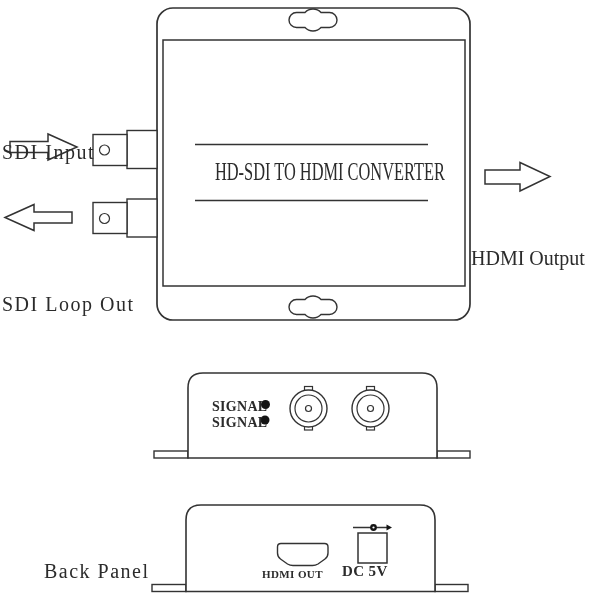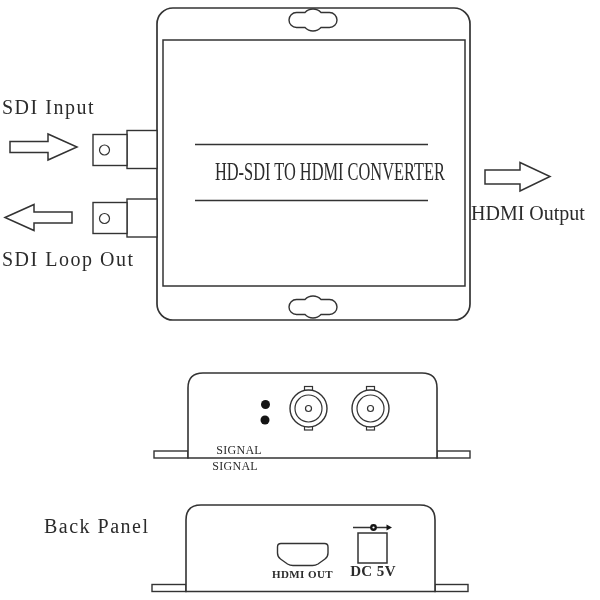--- a/index.html
+++ b/index.html
@@ -30,49 +30,48 @@
   .fill { fill: var(--led); stroke: none; }
   .lbl {
     position: absolute;
     white-space: nowrap;
     line-height: 1;
     color: #2b2b2b;
   }
   .big {
     font-size: 20px;
     letter-spacing: 1.5px;
+    margin-top: 45px;
   }
   .converter-label {
     left: 157px;
     width: 313px;
     top: 159px;
     text-align: center;
     font-size: 26px;
     letter-spacing: 0px;
     transform: scaleX(0.63);
     transform-origin: 50% 50%;
   }
   .sdi-input-label   { left: 2px;  top: 97px;  }
   .sdi-loopout-label { left: 2px;  top: 249px; }
   .hdmi-output-label { left: 471px; top: 203px; letter-spacing: 0px; }
   .front-panel-label { left: 36px; top: 406px; }
   .back-panel-label  { left: 44px; top: 516px; }
   .small {
-    font-weight: normal;
-    font-size: 12px;
+    font-weight: bold;
+    font-size: 14px;
     letter-spacing: 0.3px;
-    margin-top: 44px;
   }
   .signal-label { left: 212px; width: 50px; text-align: right; top: 400px; }
   .power-label  { left: 212px; width: 46px; text-align: right; top: 415.5px; }
   .port-label {
     font-weight: bold;
     font-size: 11px;
     letter-spacing: 0.4px;
-    text-align: center;
   }
   .hdmi-out-label { left: 262px; width: 81px; top: 569px; }
   .dc5v-label     { left: 342px; width: 62px; top: 564px; font-size: 15px; }
 </style>
 </head>
 <body>
 
 <div id="canvas">
 
   <svg id="linework" width="600" height="600" viewBox="0 0 600 600">

